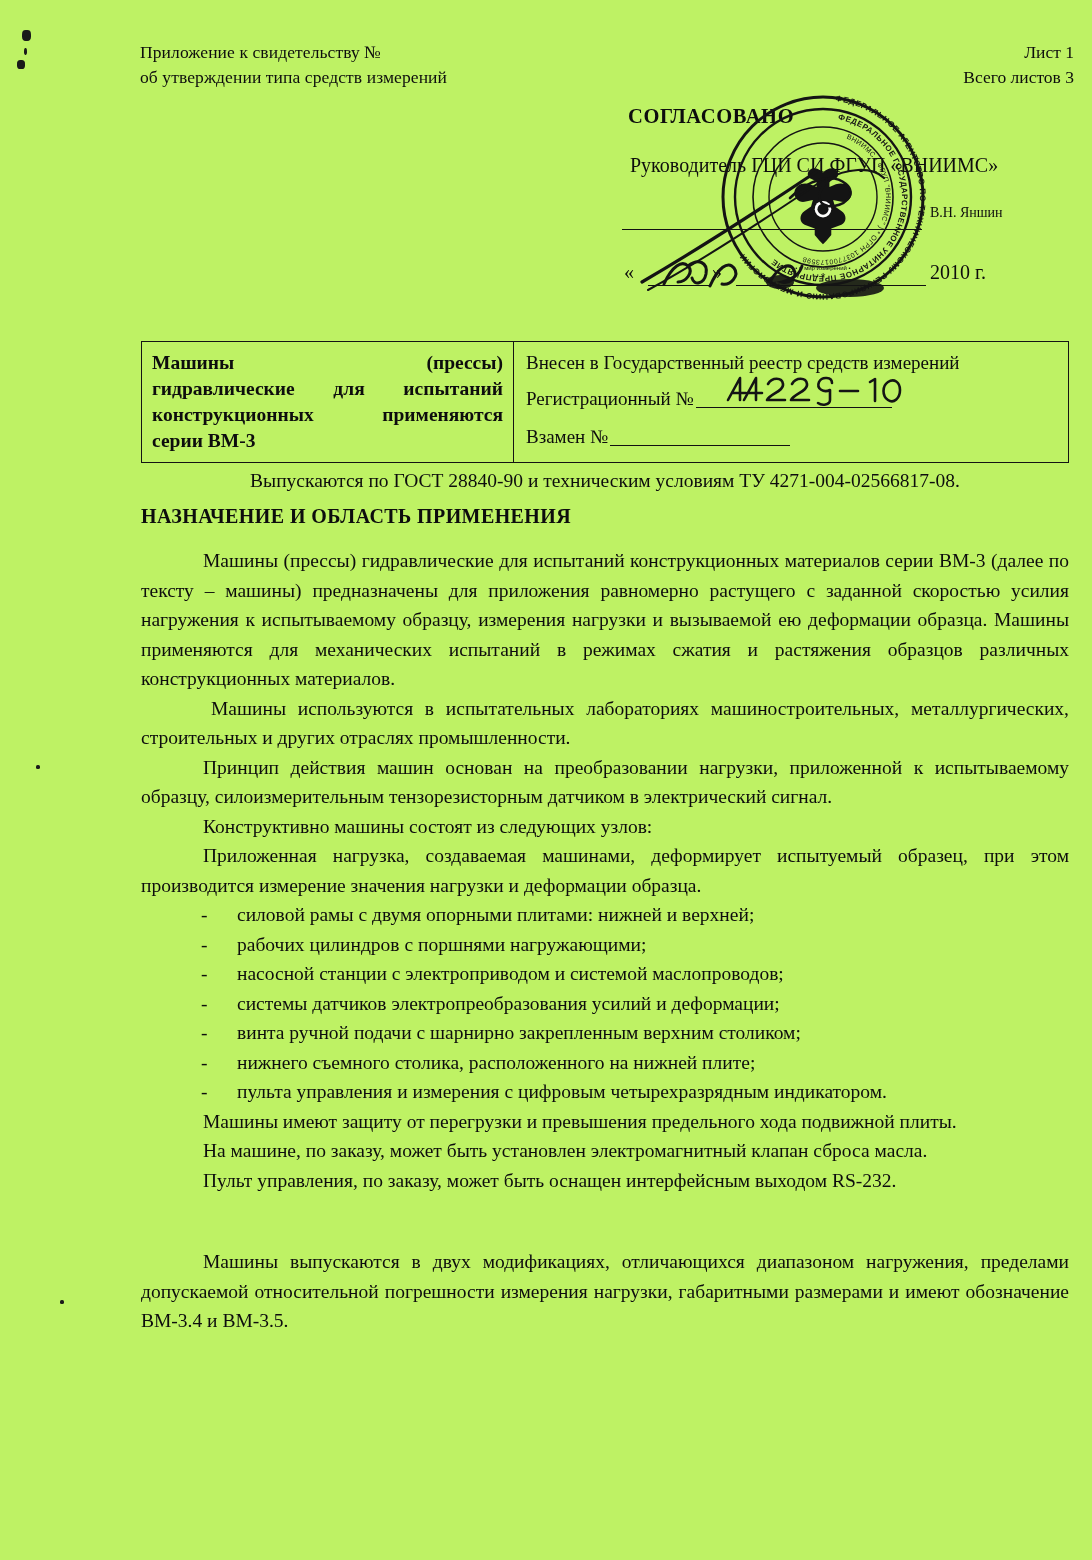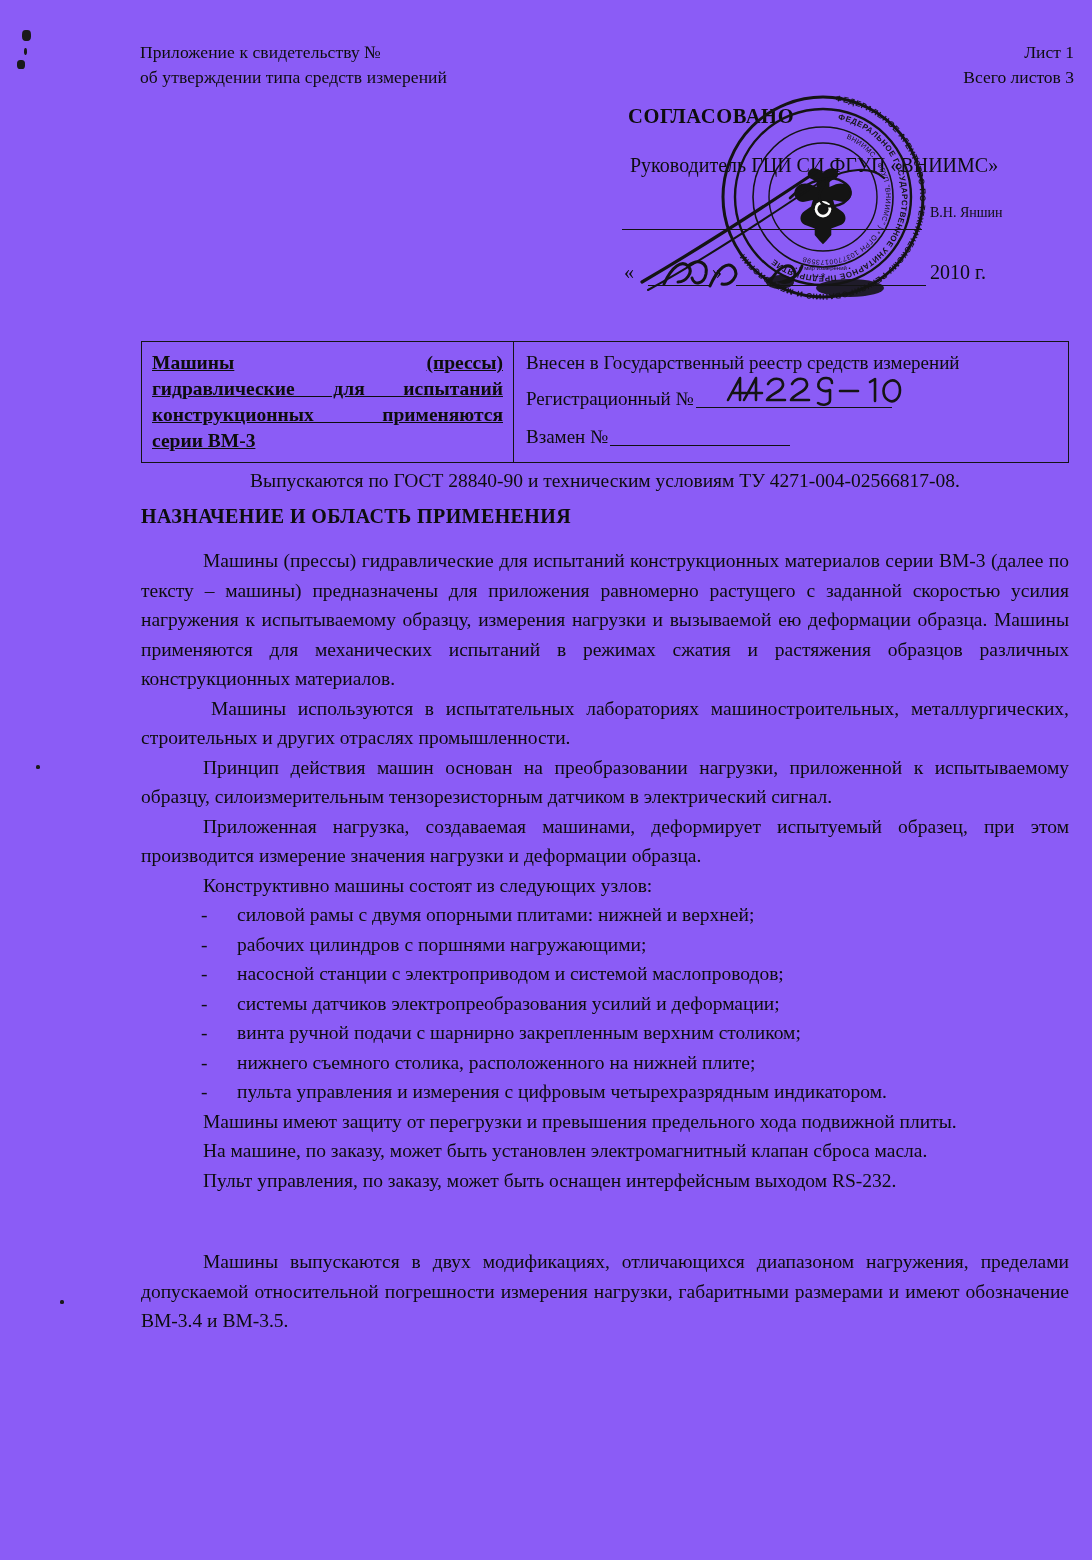--- a/index.html
+++ b/index.html
@@ -9,21 +9,21 @@
   }
   body {
     font-family: "Liberation Serif", "DejaVu Serif", serif;
     color: #0d0d0d;
   }
   #page {
     position: relative;
     width: 1092px;
     height: 1560px;
     margin: 0 auto;
-    background: #8b5cf6;
+    background: #bef264;
     overflow: hidden;
   }
 
   
   .speck {
     position: absolute;
     background: #1a1a1a;
     border-radius: 40%;
   }
 
@@ -150,21 +150,20 @@
     flex: 1;
     box-sizing: border-box;
     padding: 10px 10px 6px 12px;
   }
   .prod-title {
     font-weight: bold;
     font-size: 19.5px;
     line-height: 26px;
     text-align: justify;
     text-align-last: justify;
-    text-decoration: underline;
   }
   .prod-title .lastline {
     text-align-last: left;
   }
   .reg-line {
     font-size: 19px;
     line-height: 22px;
     white-space: nowrap;
   }
   .reg-line.l1 { margin-bottom: 14px; }
@@ -378,22 +377,22 @@
 
   <div id="body">
 
     <h2 class="section">НАЗНАЧЕНИЕ И ОБЛАСТЬ ПРИМЕНЕНИЯ</h2>
 
     <p class="para">Машины (прессы) гидравлические для испытаний конструкционных материалов серии ВМ-3 (далее по тексту – машины) предназначены для приложения равномерно растущего с заданной скоростью усилия нагружения к испытываемому образцу, измерения нагрузки и вызываемой ею деформации образца. Машины применяются для механических испытаний в режимах сжатия и растяжения образцов различных конструкционных материалов.</p>
     <p class="para wide-indent">Машины используются   в испытательных лабораториях машиностроительных, металлургических, строительных и других отраслях промышленности.</p>
 
 
     <p class="para">Принцип действия машин основан на преобразовании нагрузки, приложенной к испытываемому образцу,  силоизмерительным тензорезисторным датчиком в электрический сигнал.</p>
+    <p class="para">Конструктивно машины состоят из  следующих узлов:</p>
     <p class="para">Приложенная нагрузка, создаваемая машинами, деформирует испытуемый образец, при этом производится измерение значения нагрузки и деформации образца.</p>
-    <p class="para">Конструктивно машины состоят из  следующих узлов:</p>
 
     <ul class="parts">
       <li><span class="dash">-</span><span>силовой рамы с двумя опорными плитами: нижней и верхней;</span></li>
       <li><span class="dash">-</span><span>рабочих  цилиндров с поршнями нагружающими;</span></li>
       <li><span class="dash">-</span><span>насосной станции с электроприводом и системой маслопроводов;</span></li>
       <li><span class="dash">-</span><span>системы датчиков электропреобразования усилий и деформации;</span></li>
       <li><span class="dash">-</span><span>винта ручной подачи с шарнирно закрепленным верхним столиком;</span></li>
       <li><span class="dash">-</span><span>нижнего съемного столика, расположенного на нижней плите;</span></li>
       <li><span class="dash">-</span><span>пульта управления и измерения с цифровым четырехразрядным индикатором.</span></li>
     </ul>

